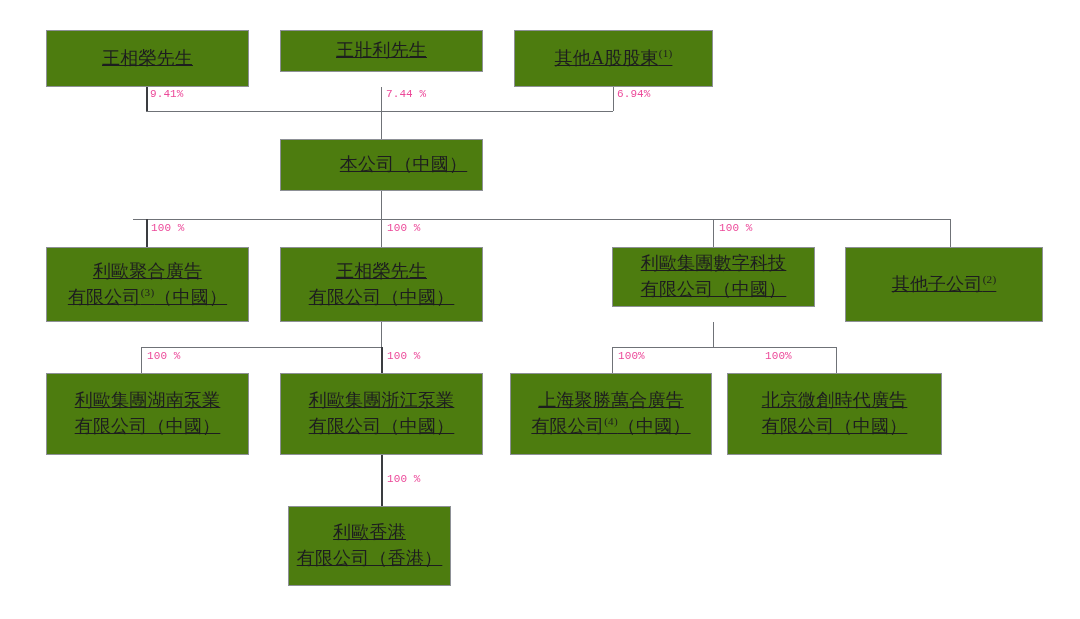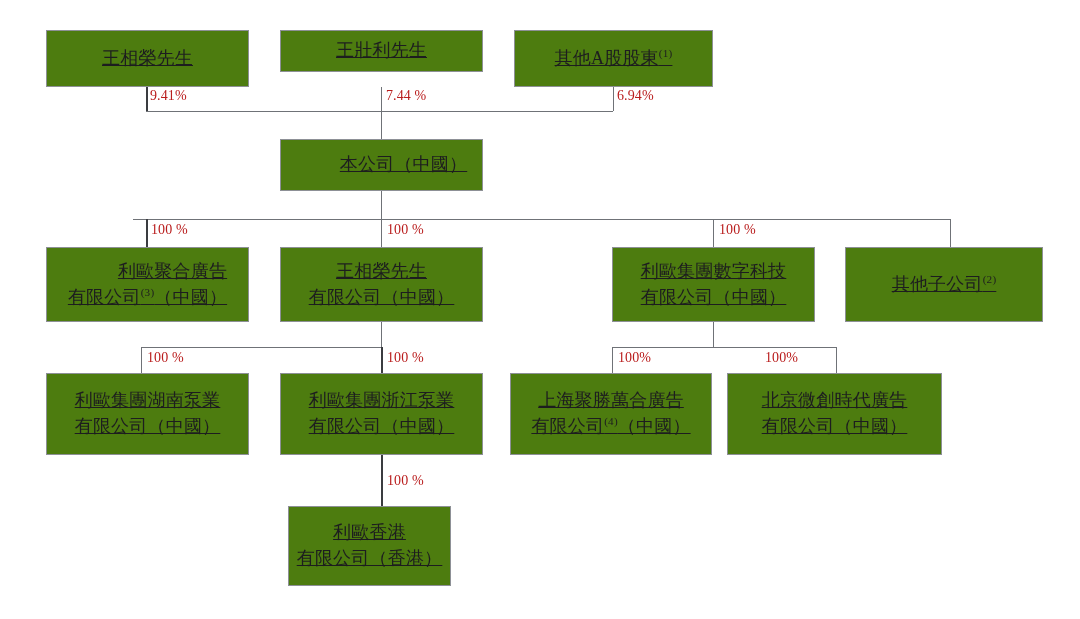--- a/index.html
+++ b/index.html
@@ -59,26 +59,27 @@
     border-left: 1.2px solid #6f7277;
     z-index: 1;
   }
   .v-line.thick {
     border-left-width: 2.4px;
     border-left-color: #3a3c40;
   }
   
   .pct {
     position: absolute;
-    font-size: 14px;
-    color: #b91c1c;
+    font-size: 11px;
+    color: #ec4899;
     white-space: nowrap;
     letter-spacing: 0.1px;
     z-index: 4;
     background: transparent;
+    font-family: Liberation Mono, monospace;
   }
 </style>
 </head>
 <body>
 
 <div id="chart-canvas">
 
   <div class="node" style="left:46px; top:30px; width:203px; height:57px;">
     <span class="node-text">王相榮先生</span>
   </div>
@@ -113,29 +114,29 @@
   <div class="v-line thick" style="left:146px; top:219px; height:28px;"></div>
   <div class="v-line" style="left:381px; top:219px; height:28px;"></div>
   <div class="v-line" style="left:713px; top:219px; height:28px;"></div>
   <div class="v-line" style="left:950px; top:219px; height:28px;"></div>
   <div class="v-line" style="left:133px; top:219px; height:1px;"></div>
 
   <div class="pct" style="left:151px; top:222px;">100 %</div>
   <div class="pct" style="left:387px; top:222px;">100 %</div>
   <div class="pct" style="left:719px; top:222px;">100 %</div>
 
-  <div class="node" style="left:46px; top:247px; width:203px; height:75px;text-align:right;">
+  <div class="node" style="left:46px; top:247px; width:203px; height:75px;">
     <span class="node-text"><span>利歐聚合廣告</span><br><span>有限公司</span><sup>(3)</sup><span>（中國）</span></span>
   </div>
 
   <div class="node" style="left:280px; top:247px; width:203px; height:75px;">
     <span class="node-text"><span>王相榮先生</span><br><span>有限公司（中國）</span></span>
   </div>
 
-  <div class="node" style="left:612px; top:247px; width:203px; height:75px;">
+  <div class="node" style="left:612px; top:247px; width:203px; height:60px;">
     <span class="node-text"><span>利歐集團數字科技</span><br><span>有限公司（中國）</span></span>
   </div>
 
   <div class="node" style="left:845px; top:247px; width:198px; height:75px;">
     <span class="node-text"><span>其他子公司</span><sup>(2)</sup></span>
   </div>
 
   <div class="v-line" style="left:381px; top:322px; height:25px;"></div>
   <div class="h-line" style="left:141px; top:347px; width:241px;"></div>
   <div class="v-line" style="left:141px; top:347px; height:26px;"></div>

